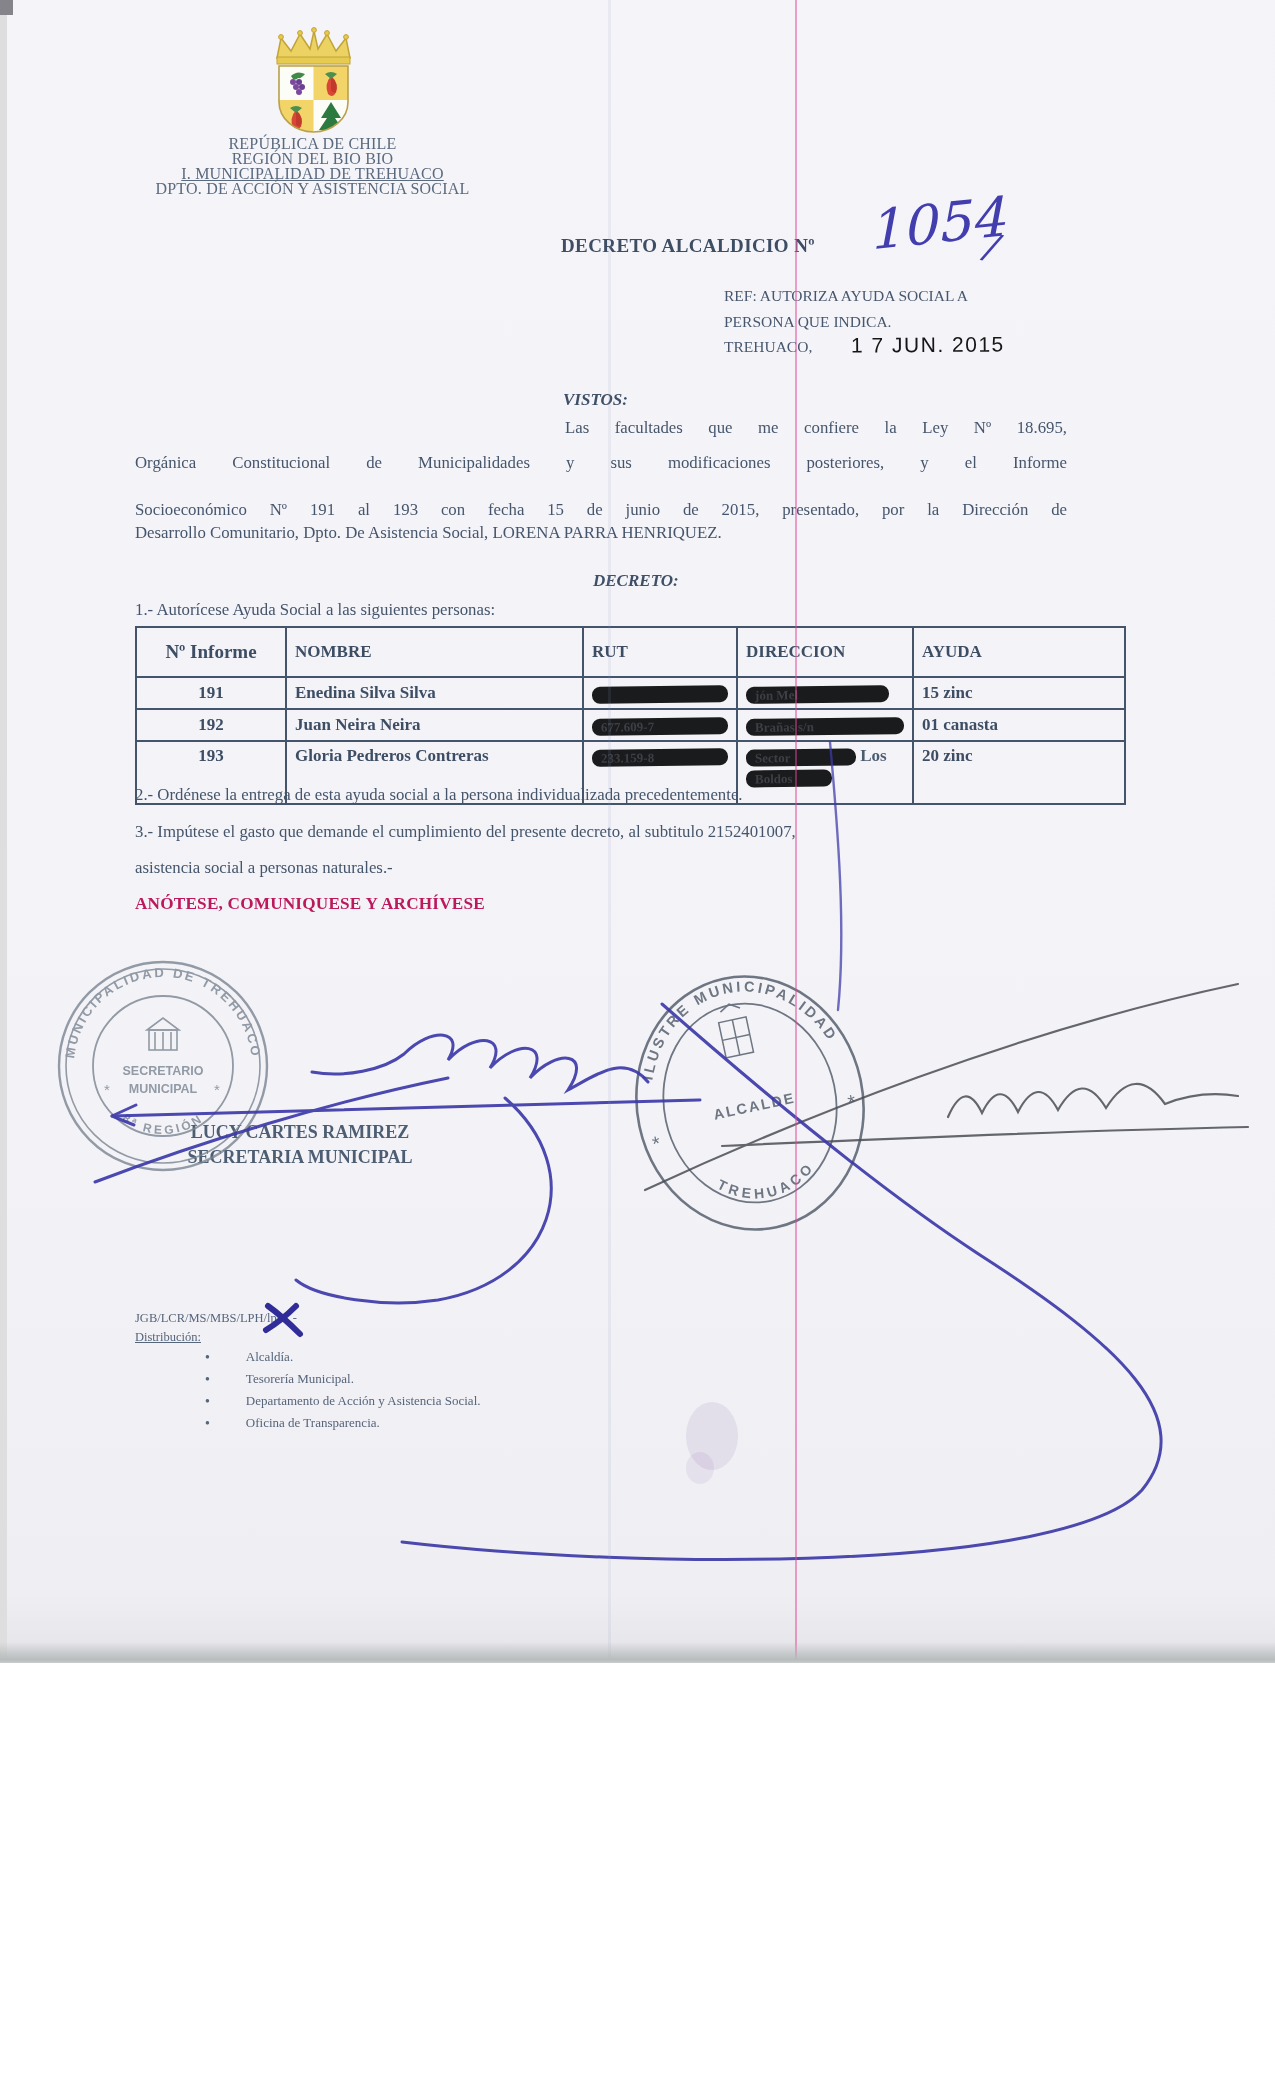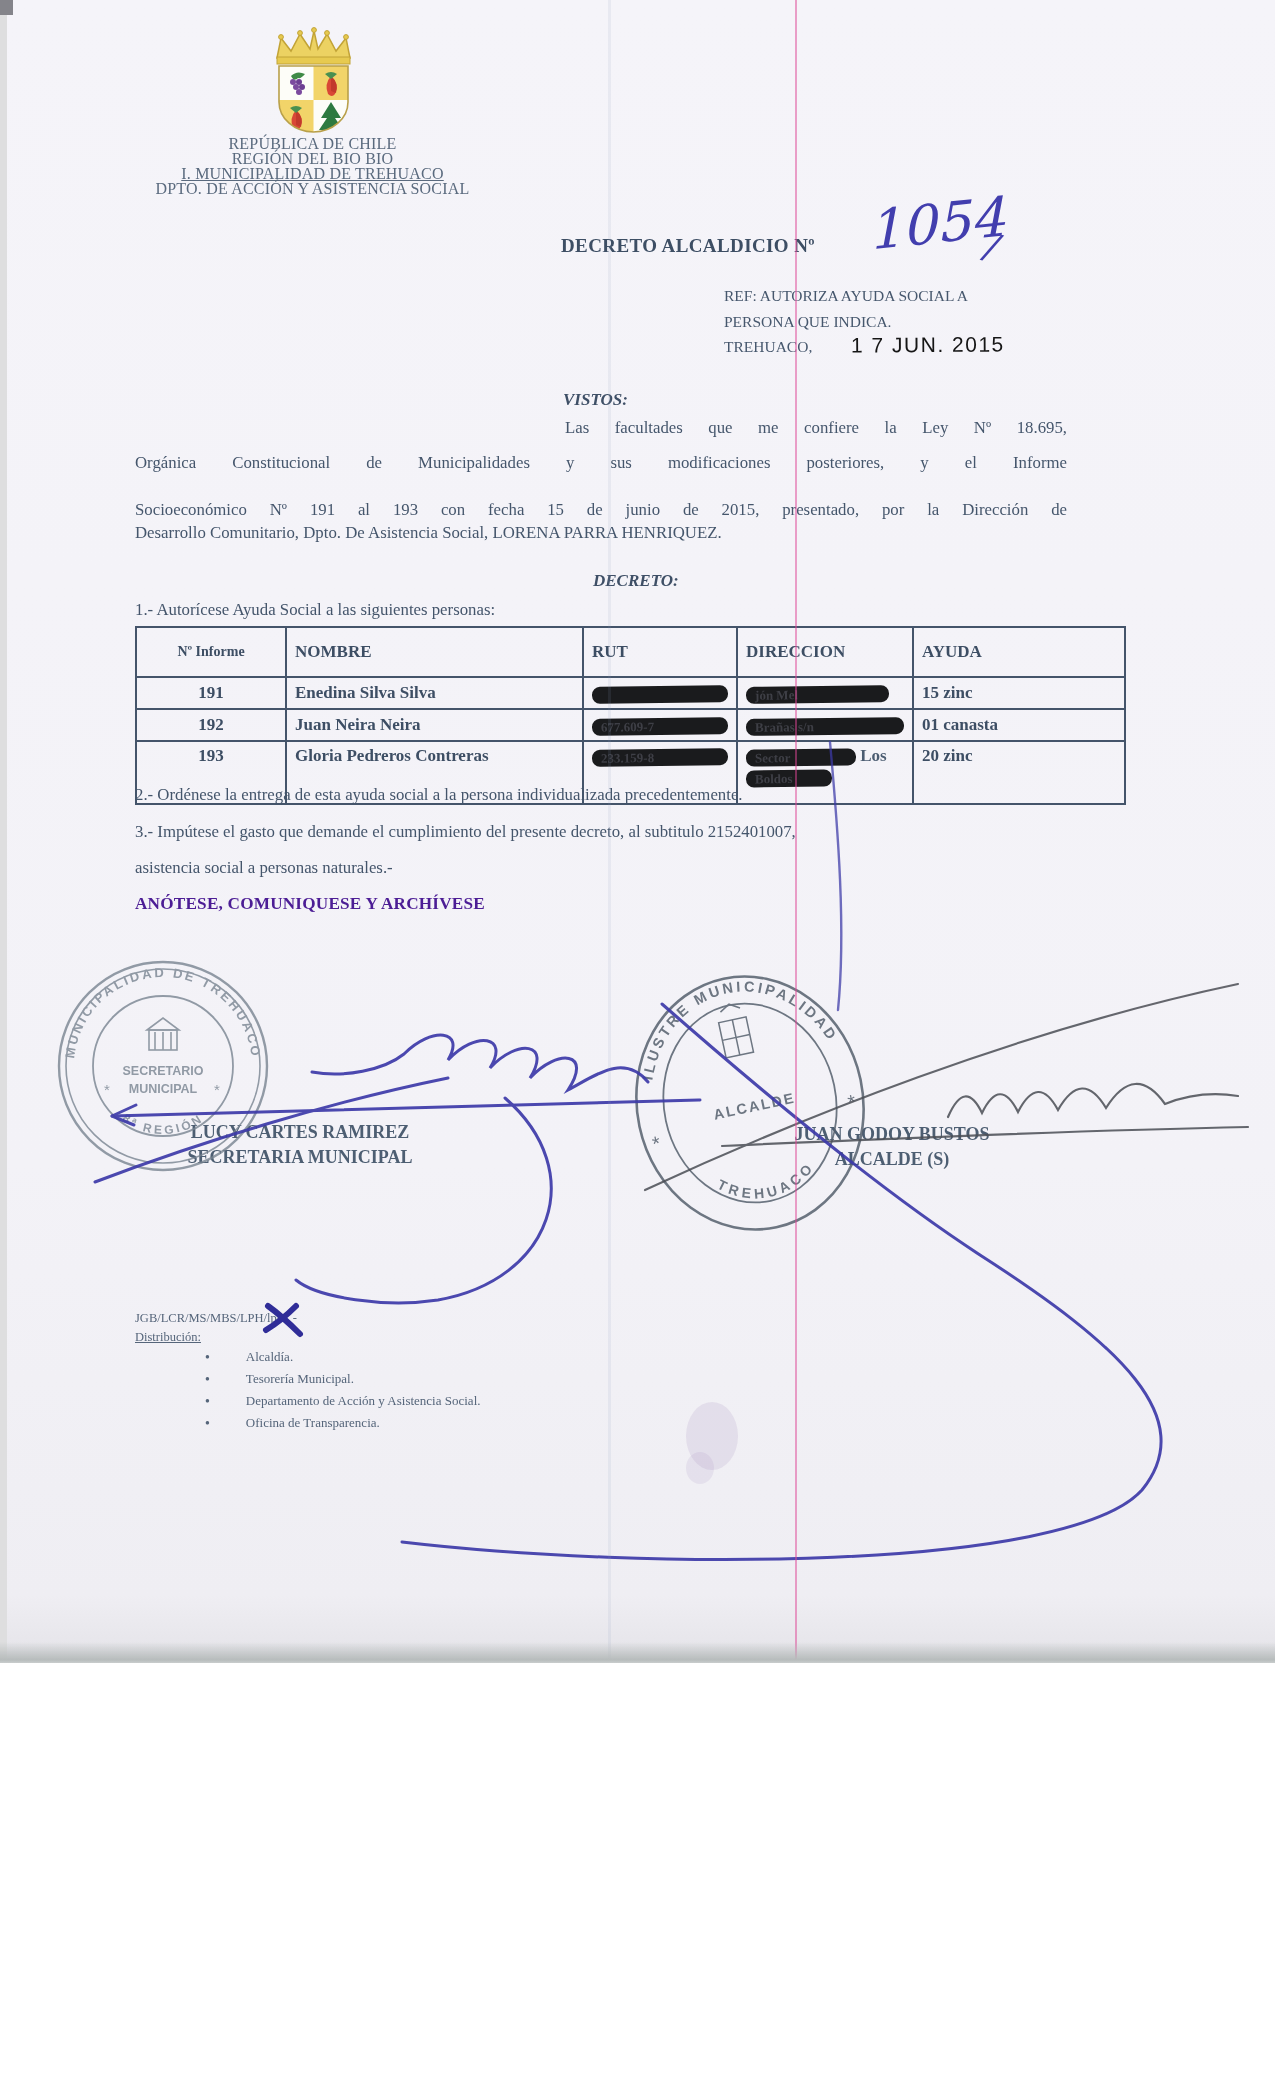--- a/index.html
+++ b/index.html
@@ -20,26 +20,26 @@
   .hand{font-family:"DejaVu Serif",serif;font-style:italic;color:#423eae;}
   .ref{font-size:15.5px;line-height:25.5px;color:#46576d;margin-left:13px;}
   .stamp-date{font-family:"Liberation Sans","DejaVu Sans",sans-serif;font-weight:normal;
         font-size:21px;letter-spacing:1.5px;color:#161616;transform:rotate(-.4deg);}
   .bi{font-weight:bold;font-style:italic;font-size:17px;color:#3e4f66;}
   .body-line{font-size:16.8px;color:#45566c;white-space:nowrap;}
   .jline{font-size:16.8px;color:#45566c;text-align:justify;text-align-last:justify;white-space:normal;}
   .item{font-size:16.8px;color:#44556b;}
   table.aid{border-collapse:collapse;font-size:17px;font-weight:bold;color:#3d4e64;}
   table.aid td,table.aid th{border:2px solid #44546a;vertical-align:middle;padding:1px 8px;}
-  th.informe{width:132px;text-align:center;font-size:14px;line-height:20px;}
+  th.informe{width:132px;text-align:center;font-size:19px;line-height:20px;}
   td.center{text-align:center;}
   .redact{display:inline-block;background:#1a1b1d;color:#3e3f46;border-radius:8px;height:17px;
         line-height:17px;padding:0 9px;font-size:13px;vertical-align:middle;transform:rotate(-.7deg);
         white-space:nowrap;overflow:hidden;}
-  .closing{font-size:17.2px;font-weight:bold;color:#4c1d95;letter-spacing:.2px;}
+  .closing{font-size:17.2px;font-weight:bold;color:#be185d;letter-spacing:.2px;}
   .sig-block{font-size:18px;font-weight:bold;line-height:25px;text-align:center;color:#4d5e72;}
   .footer-small{font-size:12.5px;color:#55657a;}
   .dist li{list-style:none;font-size:13px;color:#55657a;line-height:22px;}
   .dist li::before{content:"\25CF";font-size:8px;vertical-align:2px;margin-right:36px;color:#55657a;}
   svg text{font-family:"Liberation Sans","DejaVu Sans",sans-serif;}
 </style>
 </head>
 <body>
 
 <div class="page">
@@ -154,24 +154,20 @@
 
   <div class="abs item" style="left:135px;top:785px;">2.- Ordénese la entrega de esta ayuda social a la persona individualizada precedentemente.</div>
   <div class="abs item" style="left:135px;top:822px;">3.- Impútese el gasto que demande el cumplimiento del presente decreto, al subtitulo 2152401007,</div>
   <div class="abs item" style="left:135px;top:858px;">asistencia social a personas naturales.-</div>
   <div class="abs closing" style="left:135px;top:894px;">ANÓTESE, COMUNIQUESE Y ARCHÍVESE</div>
 
   <div class="abs sig-block" style="left:150px;top:1120px;width:300px;">
     <div>LUCY CARTES RAMIREZ</div>
     <div>SECRETARIA MUNICIPAL</div>
   </div>
-  <div class="abs sig-block" style="left:762px;top:1122px;width:260px;">
-    <div>JUAN GODOY BUSTOS</div>
-    <div>ALCALDE (S)</div>
-  </div>
 
   <div class="abs footer-small" style="left:135px;top:1311px;">JGB/LCR/MS/MBS/LPH/lph/. -</div>
   <div class="abs footer-small" style="left:135px;top:1330px;text-decoration:underline;">Distribución:</div>
   <ul class="dist abs" style="left:205px;top:1346px;margin:0;padding:0;">
     <li><span>Alcaldía.</span></li>
     <li><span>Tesorería Municipal.</span></li>
     <li><span>Departamento de Acción y Asistencia Social.</span></li>
     <li><span>Oficina de Transparencia.</span></li>
   </ul>
 

